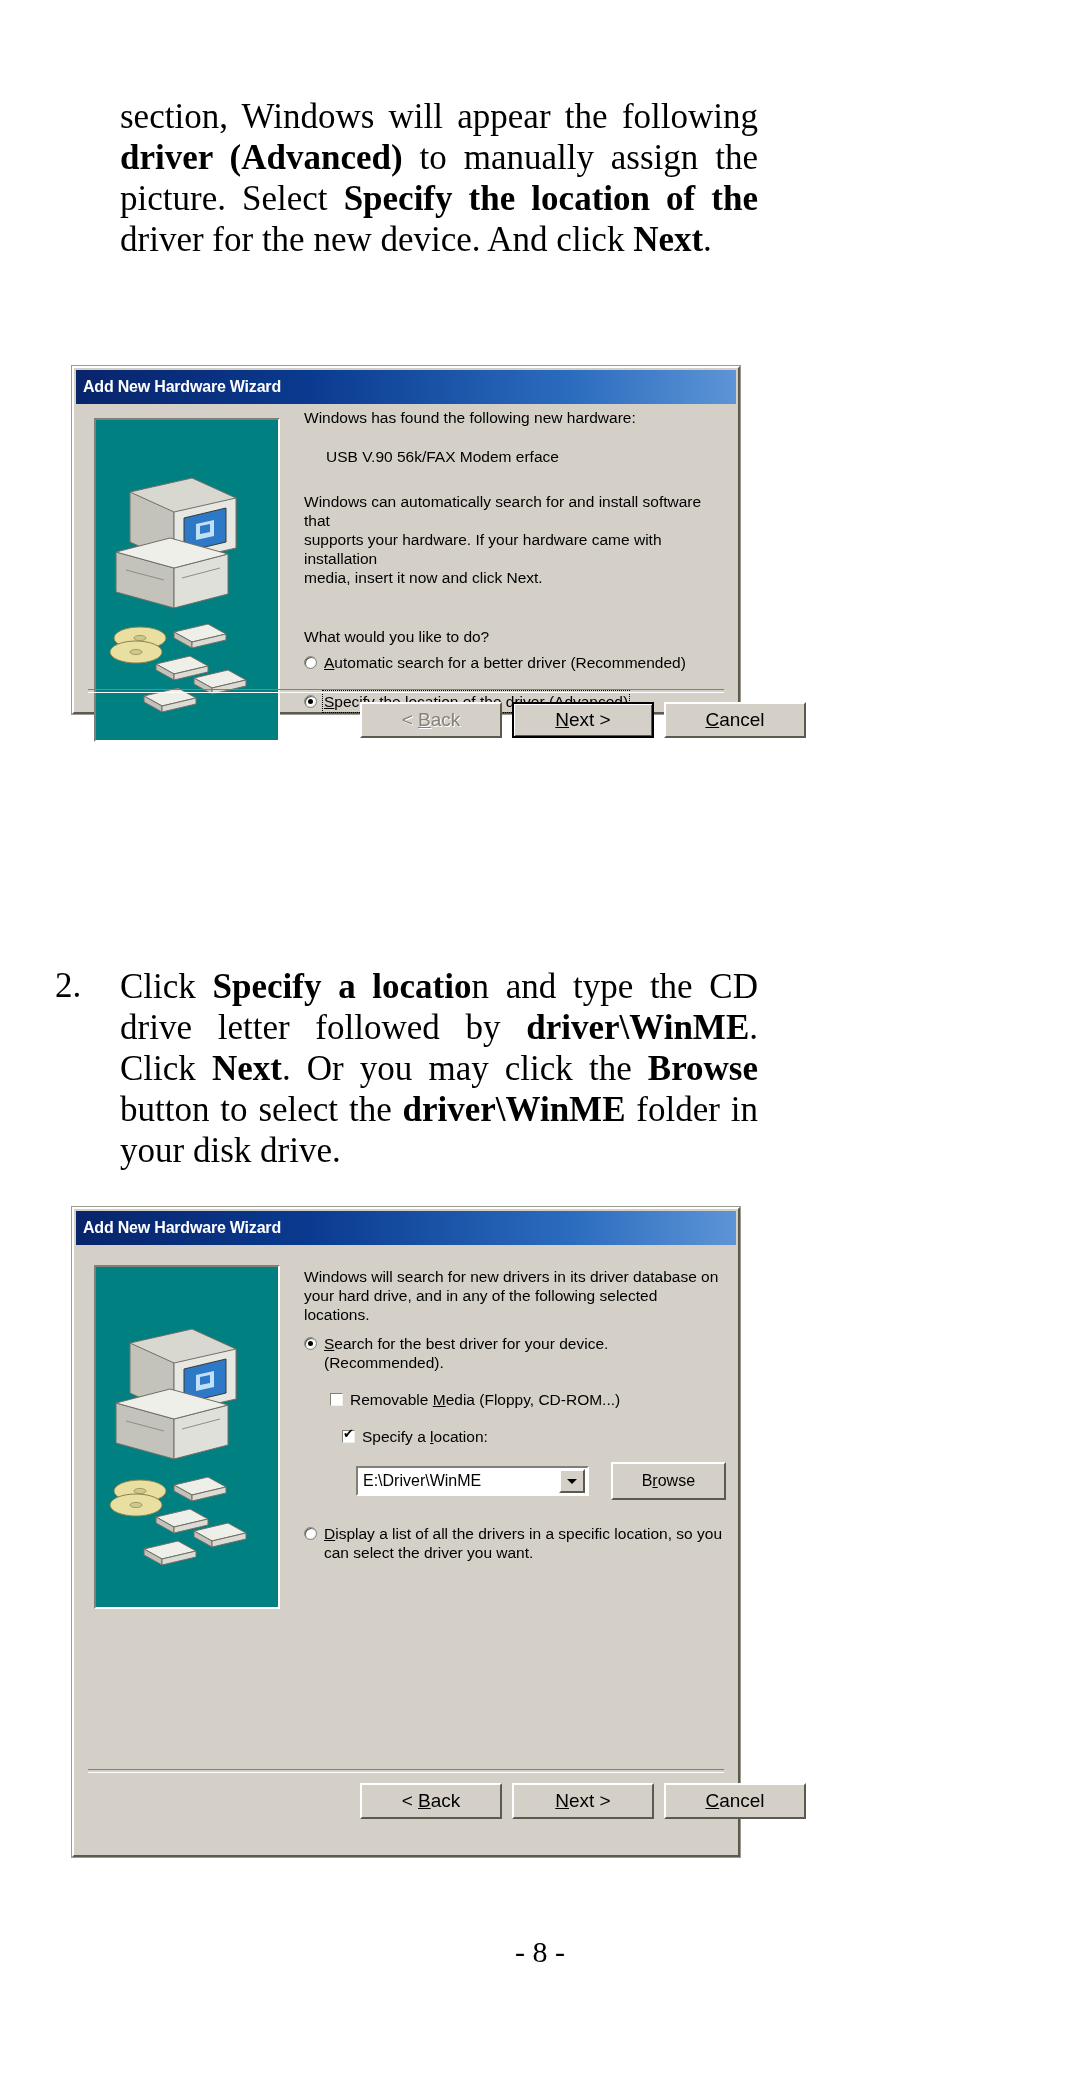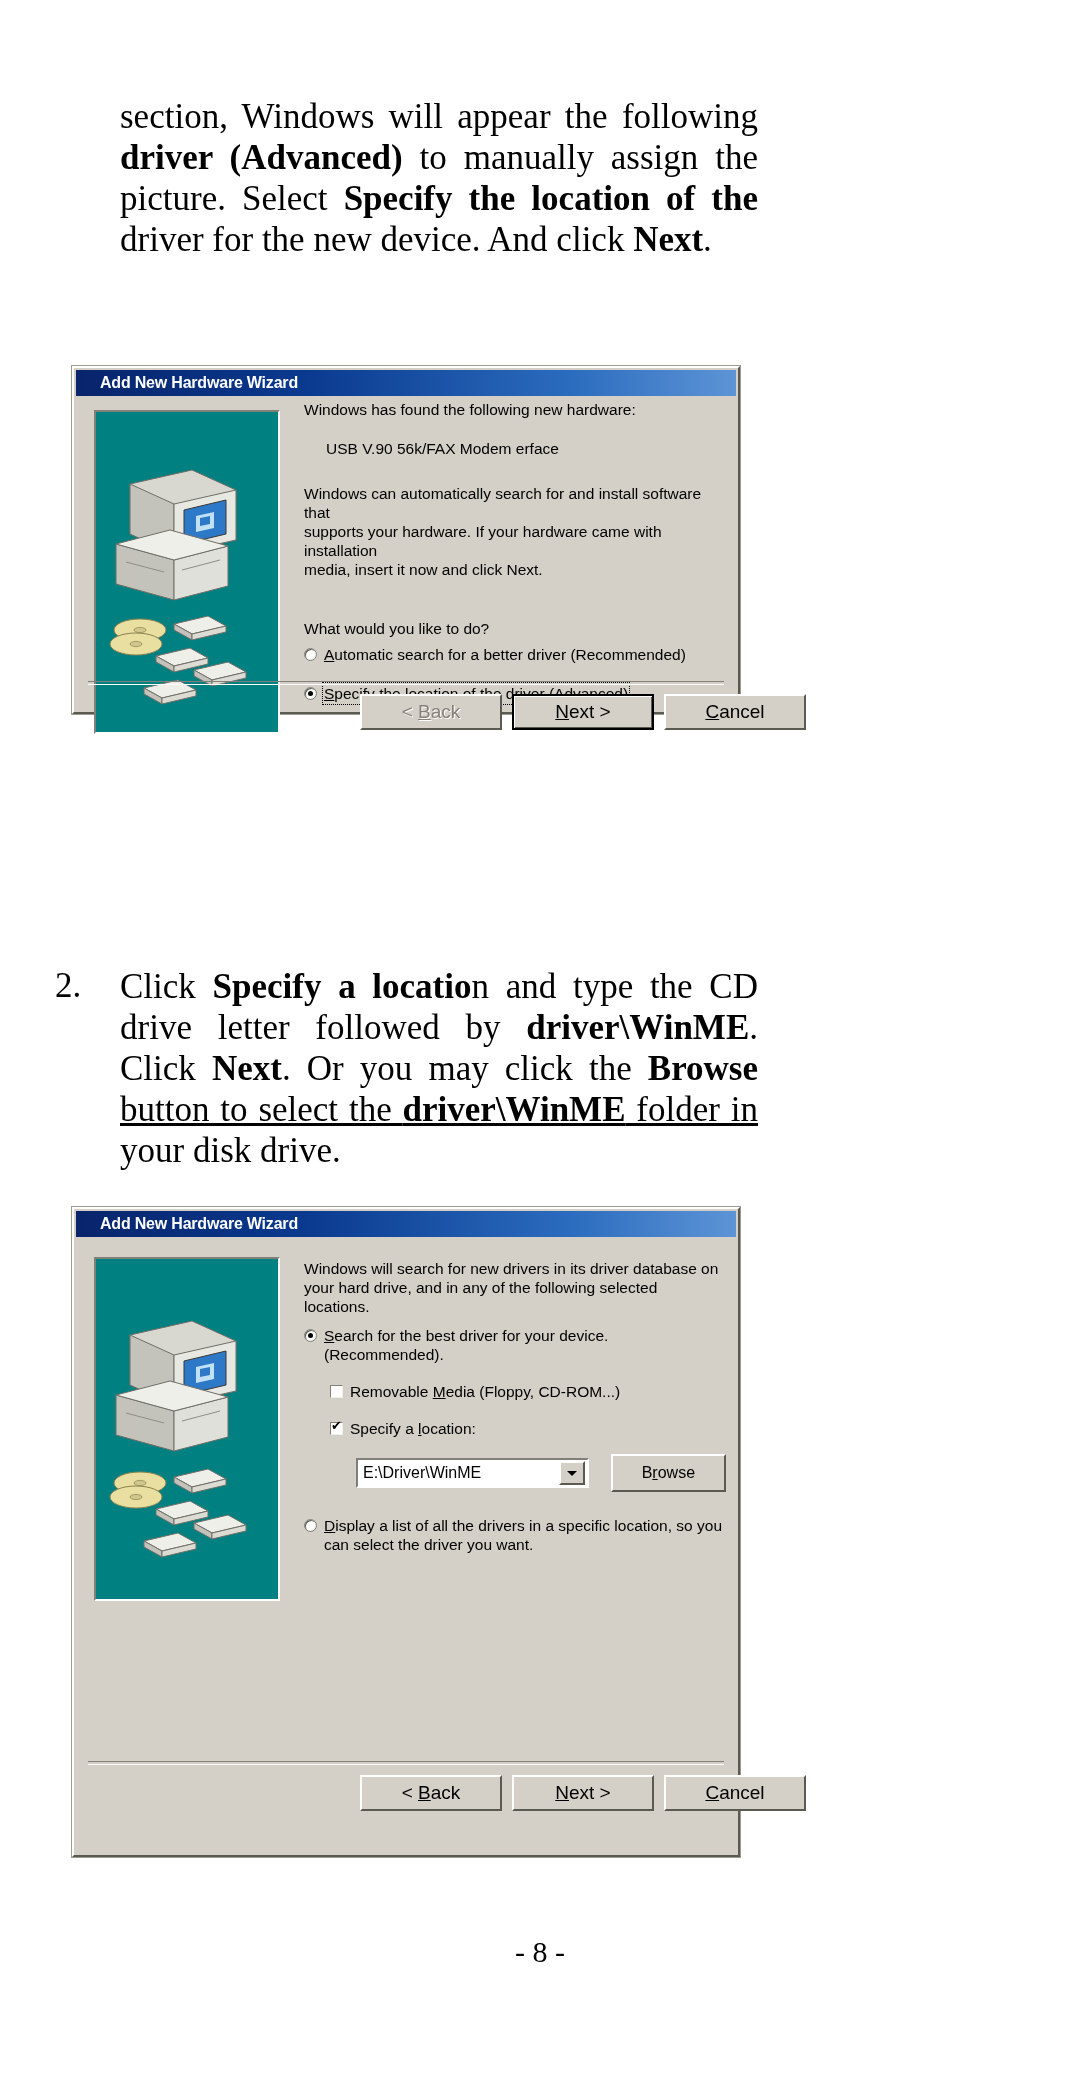--- a/index.html
+++ b/index.html
@@ -76,25 +76,25 @@
     border-bottom: 2px solid #5a5a50;
     box-shadow: 0 0 0 1px #9b9b90;
     font-family: "Liberation Sans", sans-serif;
     box-sizing: border-box;
   }
   #dialog-1 { left: 72px; top: 366px; width: 668px; height: 348px; }
   #dialog-2 { left: 72px; top: 1207px; width: 668px; height: 150px; }
   #dialog-2 { height: 150px; }
 
   .titlebar {
-    height: 26px;
+    height: 34px;
     background: linear-gradient(to right, #08246b 0%, #0a3a8f 35%, #2b6cbe 75%, #5d94d6 100%);
     display: flex;
     align-items: center;
-    padding-left: 24px;
+    padding-left: 7px;
     margin: 2px 2px 0 2px;
   }
   .titlebar-text {
     color: #ffffff;
     font-size: 16px;
     font-weight: bold;
     font-family: "Liberation Sans", sans-serif;
     letter-spacing: -0.2px;
   }
 
@@ -394,21 +394,21 @@
   <div class="para" id="para-2">
     <div style="text-align:justify; text-align-last:justify;">
       <span>Click </span><b>Specify a locatio</b><span>n and type the CD</span>
     </div>
     <div style="text-align:justify; text-align-last:justify;">
       <span>drive letter followed by </span><b>driver\WinME</b><span>.</span>
     </div>
     <div style="text-align:justify; text-align-last:justify;">
       <span>Click </span><b>Next</b><span>.  Or you may click the </span><b>Browse</b>
     </div>
-    <div style="text-align:justify; text-align-last:justify;text-decoration:underline;">
+    <div style="text-align:justify; text-align-last:justify;">
       <span>button to select the </span><b>driver\WinME</b><span> folder in</span>
     </div>
     <div class="last-line">
       <span>your disk drive.</span>
     </div>
   </div>
 
   <div class="dlg" id="dialog-2" style="top:1207px; height:650px;">
     <div class="titlebar">
       <span class="titlebar-text">Add New Hardware Wizard</span>
@@ -468,21 +468,21 @@
             <span><u class="acc">S</u><span>earch for the best driver for your device.</span></span><br>
             <span>(Recommended).</span>
           </span>
         </div>
 
         <div class="w-row" style="margin-top:18px; margin-left:26px;">
           <span class="chk"></span>
           <span class="w-text"><span>Removable </span><u class="acc">M</u><span>edia (Floppy, CD-ROM...)</span></span>
         </div>
 
-        <div class="w-row" style="margin-top:18px; margin-left:26px;">
+        <div class="w-row" style="margin-top:18px; margin-left:38px;">
           <span class="chk on"></span>
           <span class="w-text"><span>Specify a </span><u class="acc">l</u><span>ocation:</span></span>
         </div>
 
         <div style="display:flex; align-items:center; gap:22px; margin-top:16px; margin-left:52px;">
           <div class="combo">
             <span class="combo-text">E:\Driver\WinME</span>
             <span class="combo-arrow">
                 <span class="arrow-glyph"></span>
               </span>

